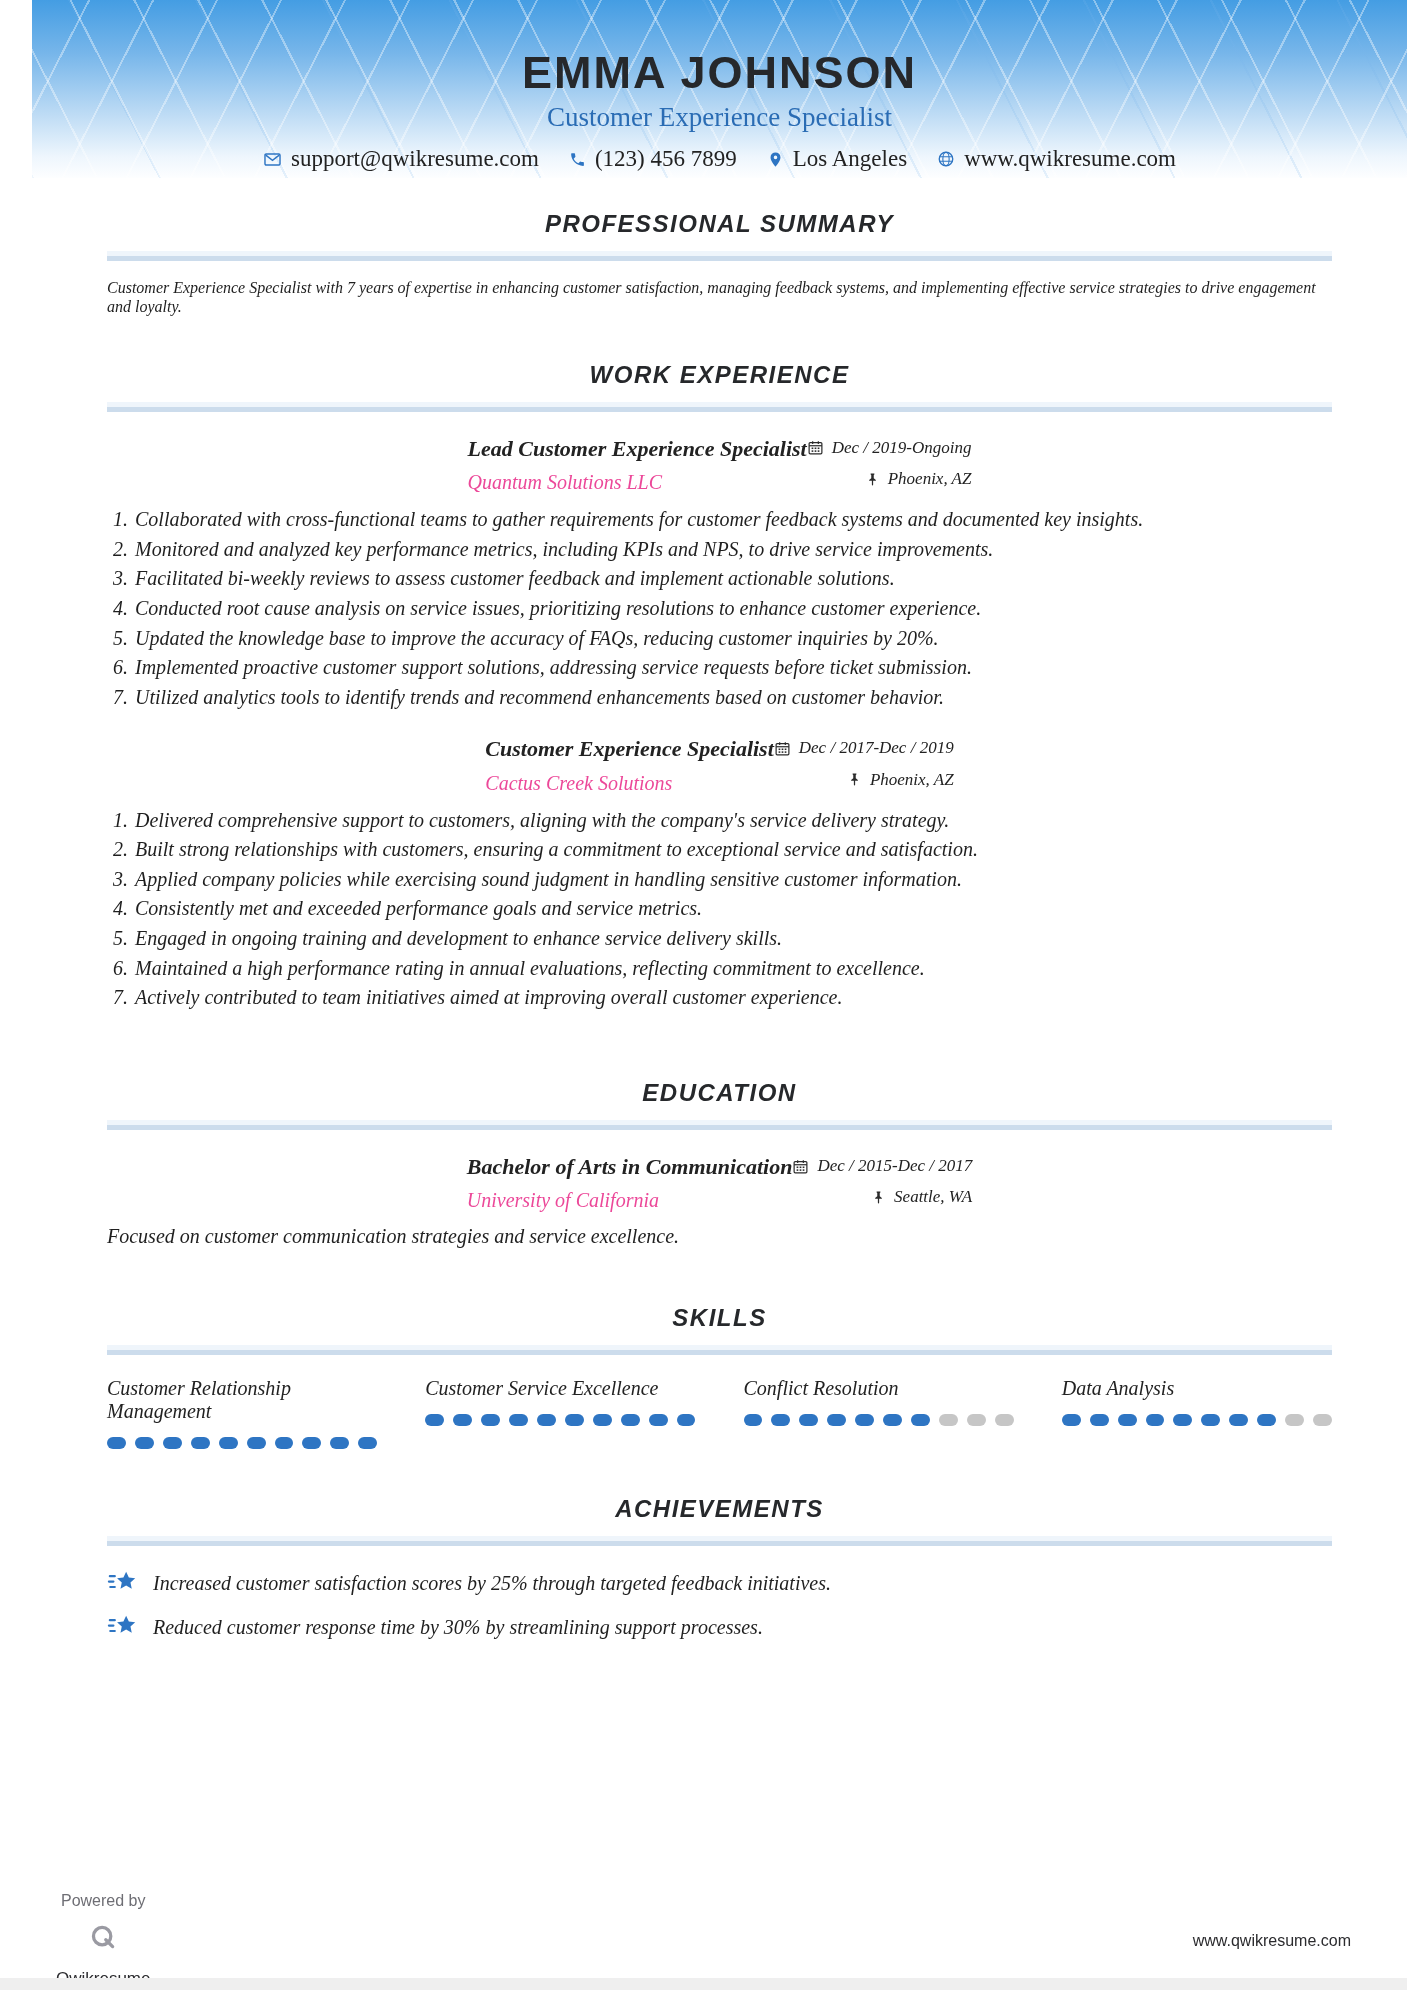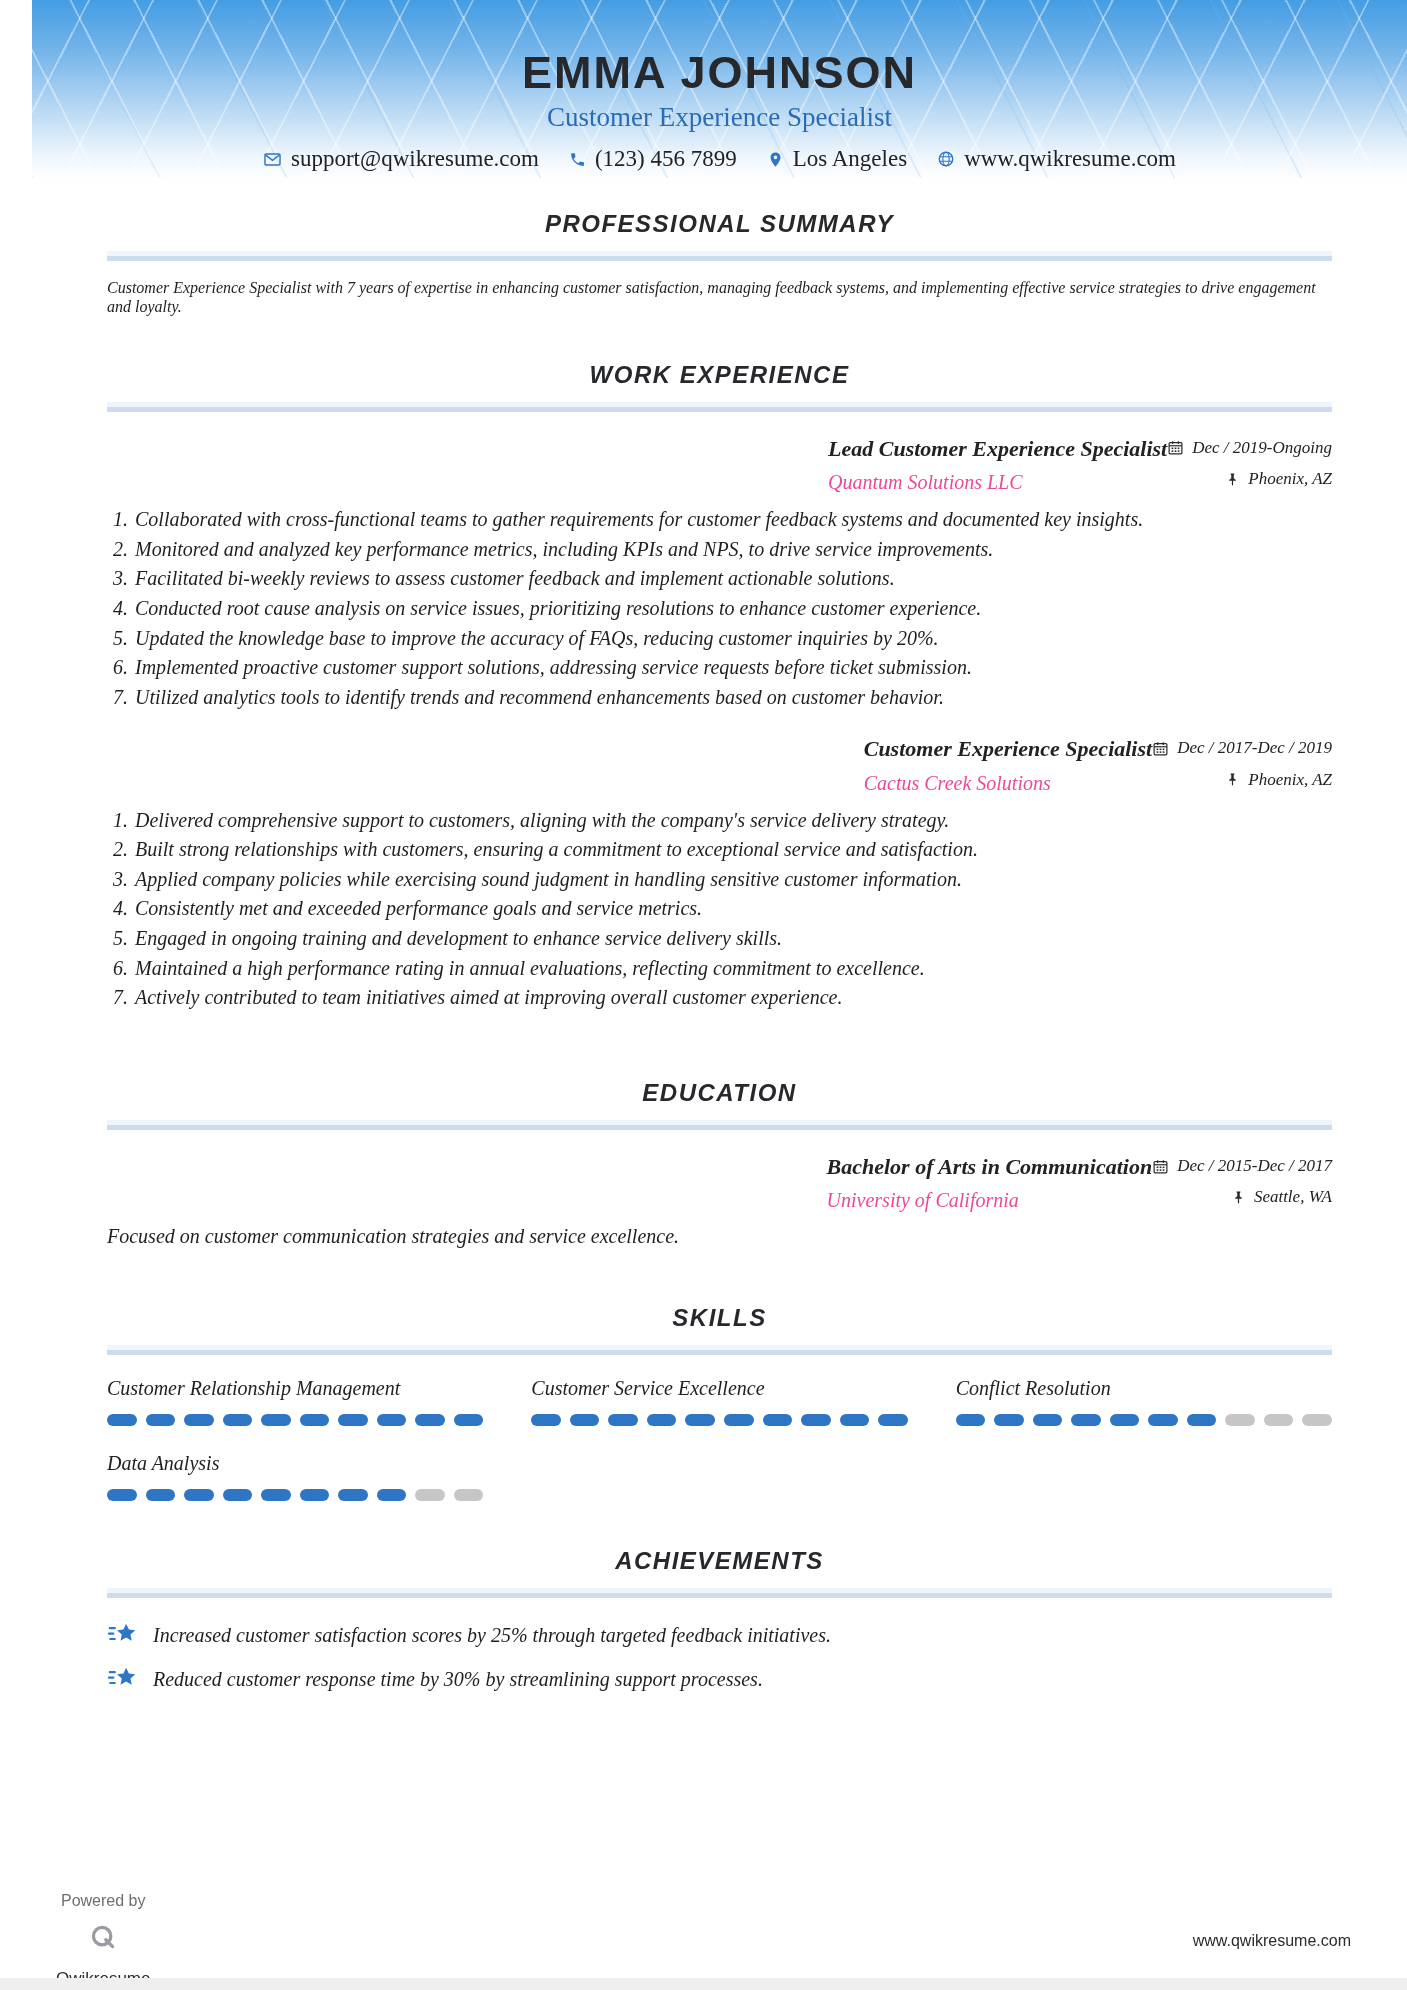--- a/index.html
+++ b/index.html
@@ -78,21 +78,21 @@
   .summary-text {
     margin-top: 18px;
     font-size: 16px;
     line-height: 1.18;
     color: #1f1f1f;
   }
 
   
   .entry { margin-top: 24px; }
   .entry + .entry { margin-top: 28px; }
-  .entry-head { display: flex; justify-content: flex-end; align-items: flex-start; }
+  .entry-head { display: flex; justify-content: center; align-items: flex-start; }
   .entry-title { font-size: 22px; font-weight: bold; color: #222222; line-height: 1.2; }
   .entry-company { margin-top: 8px; font-size: 20px; color: #ec4899; line-height: 1.2; }
   .entry-right { text-align: right; flex-shrink: 0; padding-top: 2px; }
   .meta-row {
     display: flex; justify-content: flex-end; align-items: center; gap: 8px;
     font-size: 17px; color: #222222; line-height: 1.2;
   }
   .meta-row + .meta-row { margin-top: 11px; }
   .meta-row svg { display: block; }
 
@@ -104,21 +104,21 @@
   }
   ol.bullets li { padding-left: 2px; margin-top: 7px; }
   ol.bullets li:first-child { margin-top: 8px; }
 
   .edu-desc { margin-top: 12px; font-size: 20px; line-height: 1.2; }
 
   
   .skills-grid {
     margin-top: 22px;
     display: grid;
-    grid-template-columns: repeat(3, 1fr);
+    grid-template-columns: repeat(4, 1fr);
     column-gap: 48px;
     row-gap: 26px;
   }
   .skill-name { font-size: 20px; color: #222222; }
   .skill-bar { margin-top: 14px; display: flex; gap: 9px; }
   .skill-seg { flex: 1; height: 12px; border-radius: 6px; }
 
   
   .achv-list { margin-top: 22px; }
   .achv-item { display: flex; align-items: center; gap: 15px; margin-top: 15px; }

